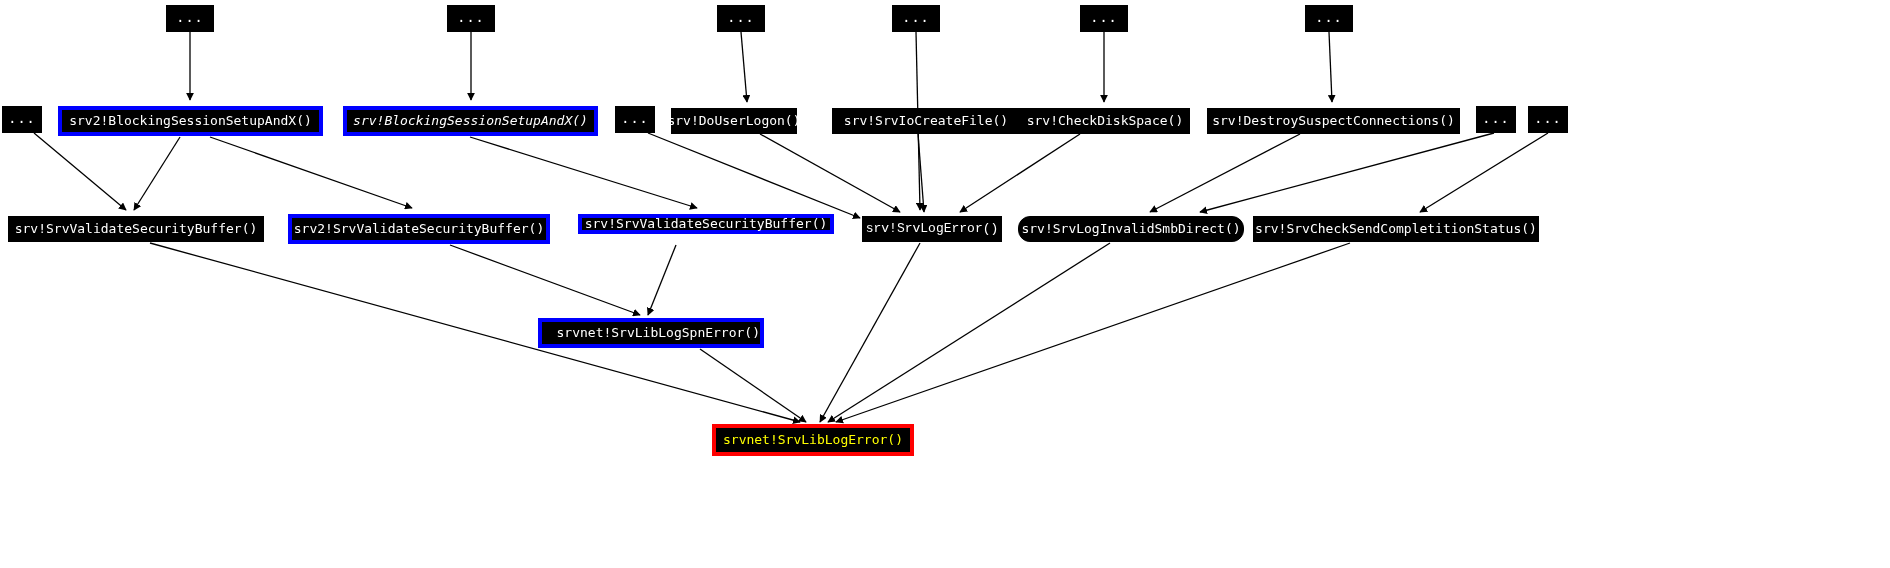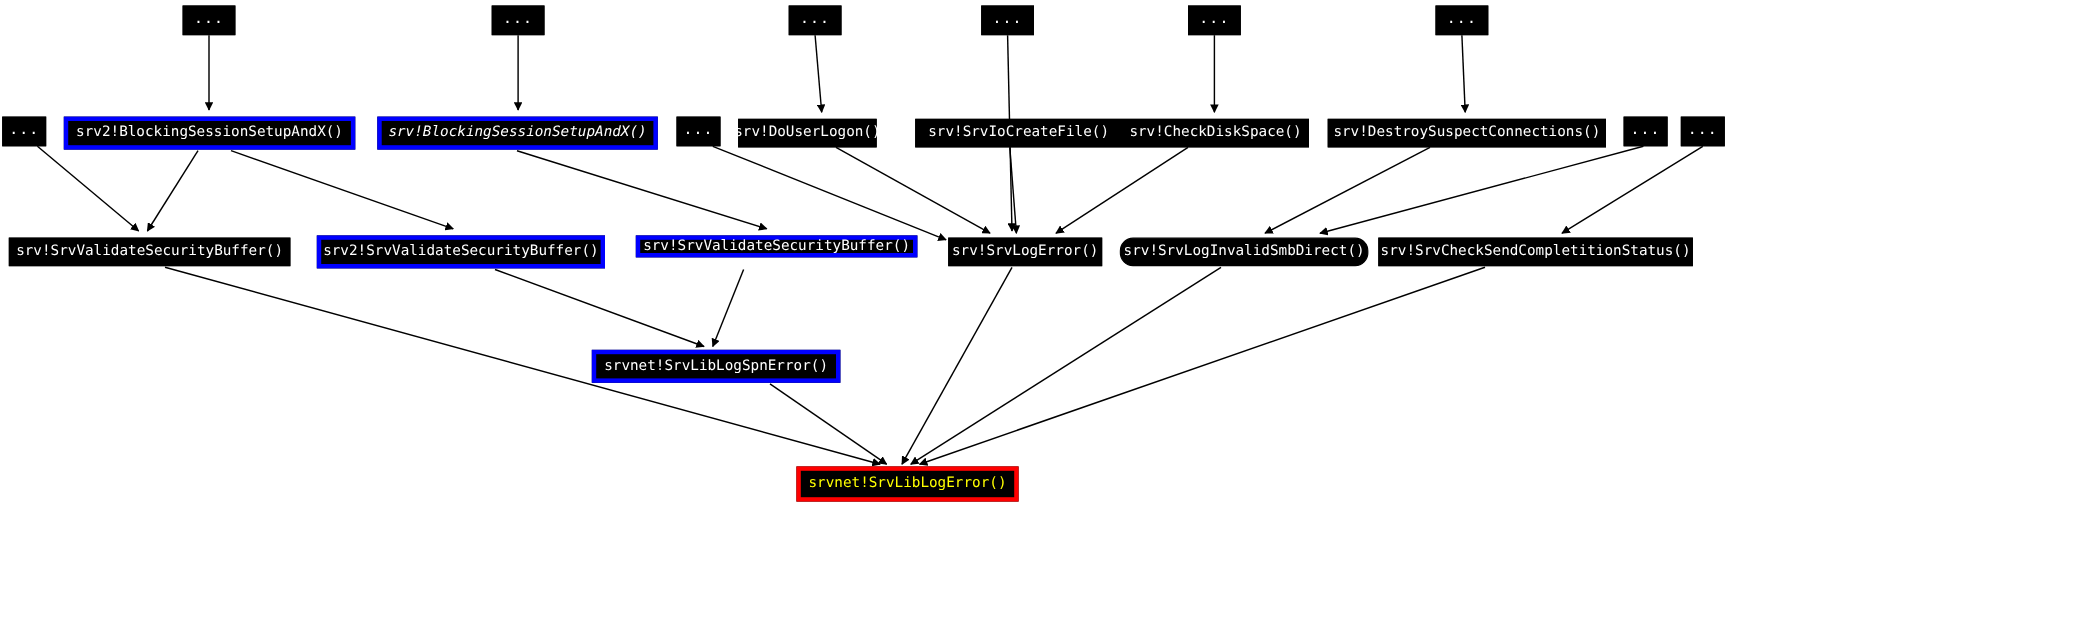--- a/index.html
+++ b/index.html
@@ -102,29 +102,29 @@
       </div>
       <div class="node plain" style="left: 8px; top: 216px; width: 256px; height: 26px;">
         <span>srv!SrvValidateSecurityBuffer()</span>
       </div>
       <div class="node blue" style="left: 288px; top: 214px; width: 262px; height: 30px;">
         <span>srv2!SrvValidateSecurityBuffer()</span>
       </div>
       <div class="node blue" style="left: 578px; top: 214px; width: 256px; height: 20px;">
         <span>srv!SrvValidateSecurityBuffer()</span>
       </div>
-      <div class="node plain" style="left: 862px; top: 216px; width: 140px; height: 26px;">
+      <div class="node plain" style="left: 862px; top: 216px; width: 140px; height: 26px; font-family: Liberation Mono, monospace;">
         <span>srv!SrvLogError()</span>
       </div>
       <div class="node plain" style="left: 1018px; top: 216px; width: 226px; height: 26px; border-radius: 12px;">
         <span>srv!SrvLogInvalidSmbDirect()</span>
       </div>
       <div class="node plain" style="left: 1253px; top: 216px; width: 286px; height: 26px;">
         <span>srv!SrvCheckSendCompletitionStatus()</span>
       </div>
-      <div class="node blue" style="left: 538px; top: 318px; width: 226px; height: 30px;">
+      <div class="node blue" style="left: 538px; top: 318px; width: 226px; height: 30px; justify-content: flex-end;">
         <span>srvnet!SrvLibLogSpnError()</span>
       </div>
-      <div class="node red" style="left: 712px; top: 424px; width: 202px; height: 32px; margin-left: 12px;">
+      <div class="node red" style="left: 712px; top: 424px; width: 202px; height: 32px;">
         <span>srvnet!SrvLibLogError()</span>
       </div>
     </div>
 </div>
 
 </body></html>

